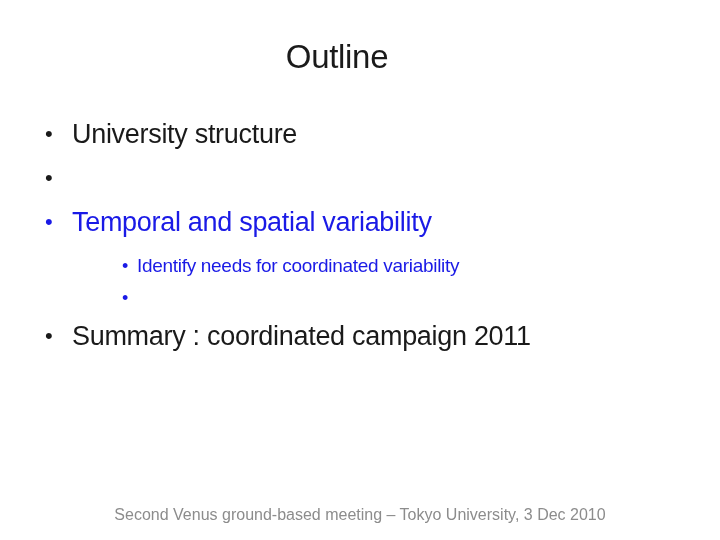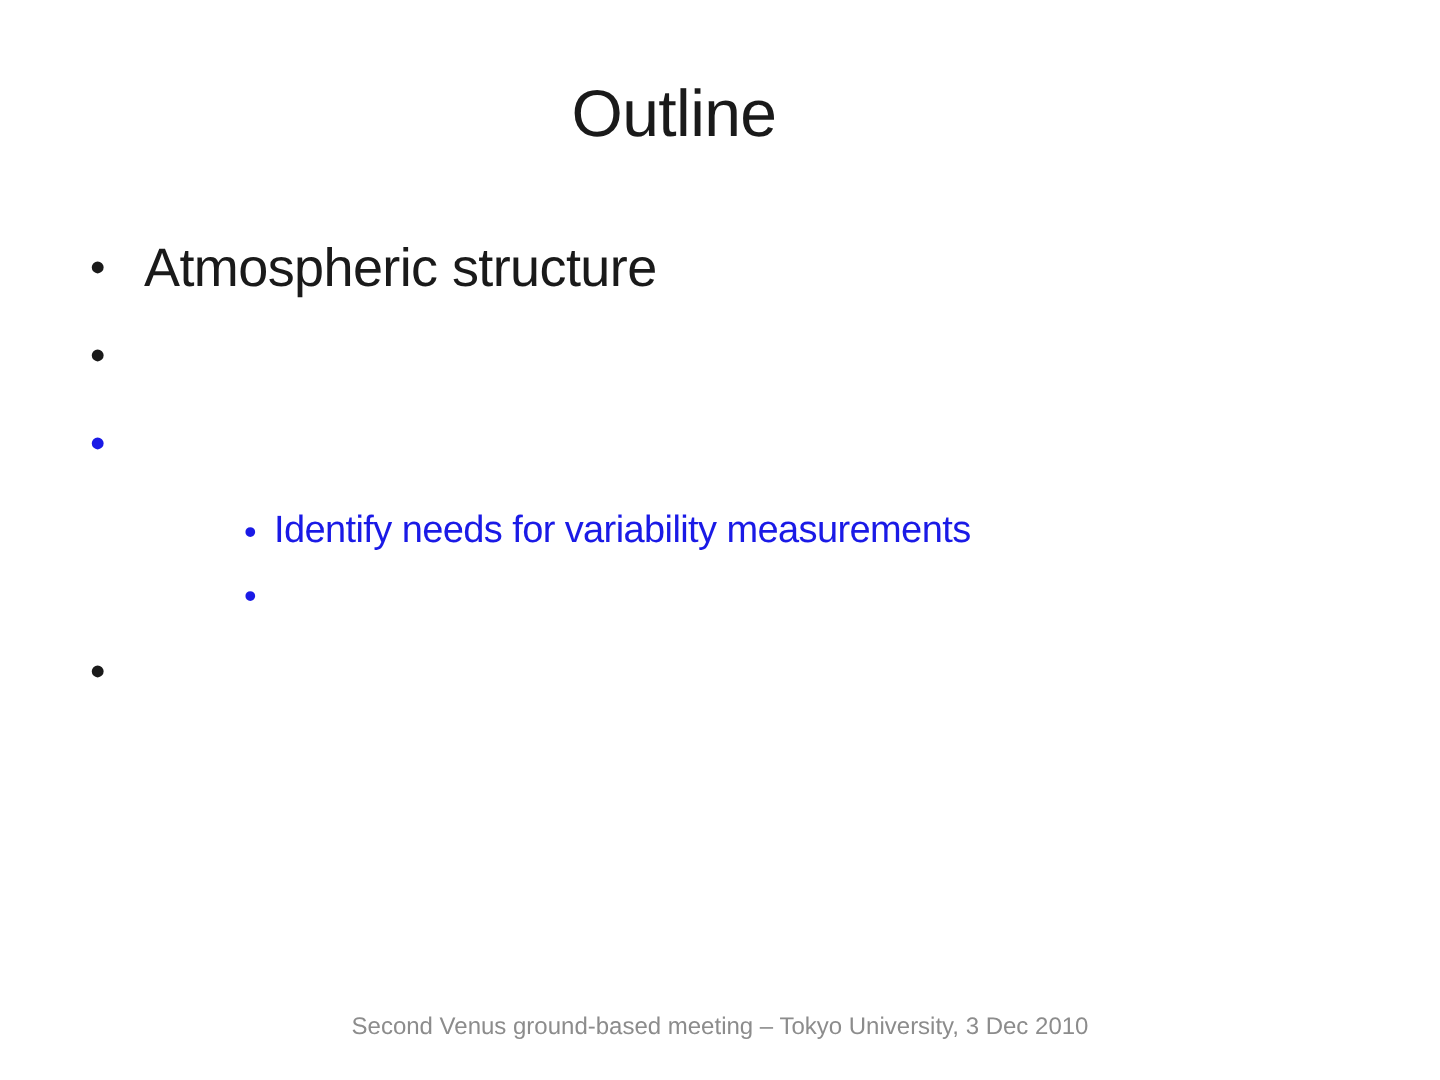--- a/index.html
+++ b/index.html
@@ -61,48 +61,50 @@
   }
   .bullet-glyph {
     display: inline-block;
   }
   .slide-footer {
     position: absolute;
     top: 506px;
     left: 0;
     width: 720px;
     text-align: center;
-    font-size: 12px;
+    font-size: 16px;
     color: #8c8c8c;
     letter-spacing: 0;
   }
 </style>
 </head>
 <body>
 
 <div class="slide">
   <div class="slide-title">Outline</div>
 
   <div class="bullet-list" id="bullet-list">
       <div class="bullet-row level-1" style="color: rgb(26, 26, 26);">
         <span class="bullet-glyph">•</span>
-        <span class="bullet-text">Atmospheric structure</span>
+        <span class="bullet-text">University structure</span>
       </div>
       <div class="bullet-row level-1" style="color: rgb(26, 26, 26);">
         <span class="bullet-glyph">•</span>
       </div>
       <div class="bullet-row level-1" style="color: rgb(26, 26, 230);">
         <span class="bullet-glyph">•</span>
+        <span class="bullet-text">Temporal and spatial variability</span>
       </div>
       <div class="bullet-row level-2" style="color: rgb(26, 26, 230);">
         <span class="bullet-glyph">•</span>
-        <span class="bullet-text">Identify needs for variability measurements</span>
+        <span class="bullet-text">Identify needs for coordinated variability</span>
       </div>
       <div class="bullet-row level-2" style="color: rgb(26, 26, 230);">
         <span class="bullet-glyph">•</span>
       </div>
       <div class="bullet-row level-1" style="color: rgb(26, 26, 26);">
         <span class="bullet-glyph">•</span>
+        <span class="bullet-text">Summary : coordinated campaign 2011</span>
       </div>
     </div>
 
   <div class="slide-footer">Second Venus ground-based meeting – Tokyo University, 3 Dec 2010</div>
 </div>
 
 </body></html>

